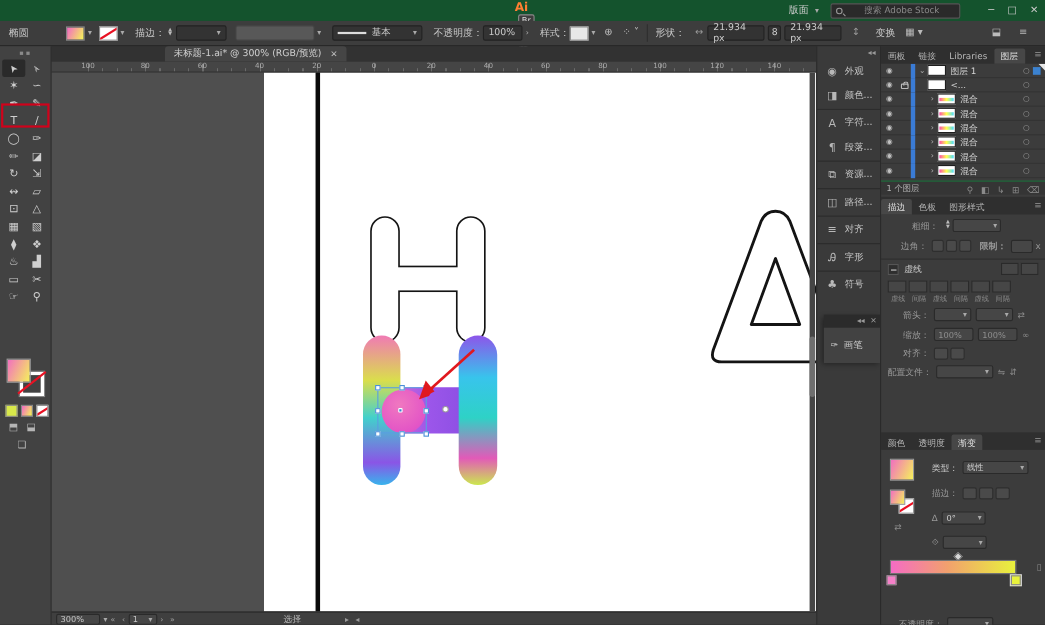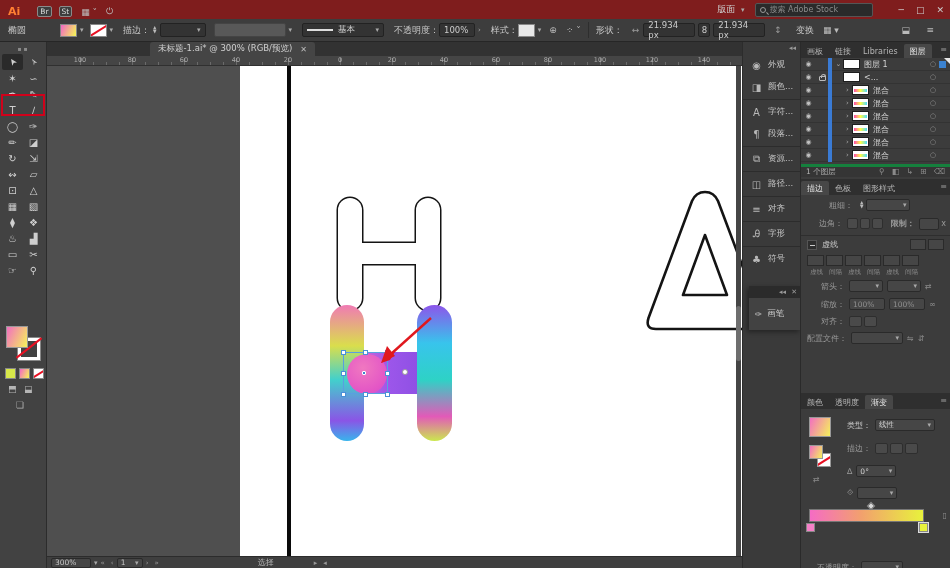--- a/index.html
+++ b/index.html
@@ -1,30 +1,30 @@
 <!DOCTYPE html>
 <html><head>
 <meta charset="utf-8">
 <style>
   *{margin:0;padding:0;box-sizing:border-box;font-family:"DejaVu Sans",sans-serif;}
   html,body{width:950px;height:568px;overflow:hidden;background:#2b2b2b;}
   #app{position:relative;width:950px;height:568px;font-size:10px;color:#cfcfcf;}
   .abs{position:absolute;}
   
-  #titlebar{left:0;top:0;width:950px;height:24px;background:#7f1d1d;display:flex;align-items:center;border-bottom:1px solid #262626;}
+  #titlebar{left:0;top:0;width:950px;height:24px;background:#14532d;display:flex;align-items:center;border-bottom:1px solid #262626;flex-direction:column;}
   #ailogo{color:#ff7f32;font-weight:bold;font-size:11px;margin:0 10px 0 8px;}
   .menu{margin-right:13px;font-size:9.5px;color:#d8d8d8;white-space:nowrap;}
   .badge{border:1px solid #8a8a8a;border-radius:2px;font-size:7.5px;padding:0 2px;margin-left:7px;color:#ddd;background:#3d3d3d;}
   .tico{margin-left:9px;color:#bbb;font-size:9px;}
   #tb-right{position:absolute;right:6px;top:0;height:19px;display:flex;align-items:center;}
   #workspace{font-size:9px;margin-right:10px;color:#ccc;}
   #searchbox{display:flex;align-items:center;width:118px;height:14px;background:#2a2a2a;border:1px solid #555;border-radius:2px;padding:0 4px;margin-right:14px;}
   .mag{width:6px;height:6px;border:1px solid #999;border-radius:50%;position:relative;margin-right:4px;flex:none;}
   .mag:after{content:'';position:absolute;left:5px;top:5px;width:3px;height:1px;background:#999;transform:rotate(45deg);}
-  #searchtxt{font-size:8px;color:#8a8a8a;white-space:nowrap;overflow:hidden;}
+  #searchtxt{font-size:8px;color:#8a8a8a;white-space:nowrap;overflow:hidden;margin-left:16px;}
   .winbtn{margin-left:12px;color:#ccc;font-size:9px;}
   
   #optbar{left:0;top:19px;width:950px;height:23px;background:#3d3d3d;border-bottom:1px solid #262626;display:flex;align-items:center;}
   .olabel{font-size:9px;color:#c8c8c8;white-space:nowrap;}
   .odim{color:#9a9a9a;}
   .obox{background:#333;border:1px solid #222;border-radius:2px;height:14px;display:flex;align-items:center;padding:0 4px;font-size:8.5px;color:#ccc;}
   .caret{font-size:7px;color:#aaa;margin-left:3px;}
   .osep{width:1px;height:16px;background:#2e2e2e;margin:0 7px;}
   .sw{width:17px;height:13px;border:1px solid #888;}
   .gfill{background:linear-gradient(115deg,#f26fc0 5%,#f5f25a 95%);}
@@ -86,21 +86,21 @@
   .lockcol{width:12px;display:flex;justify-content:center;flex:none;}
   .lock{width:7px;height:5px;border:1px solid #bbb;border-radius:1px;position:relative;margin-top:2px;}
   .lock:before{content:'';position:absolute;top:-3px;left:1px;width:3px;height:3px;border:1px solid #bbb;border-bottom:none;border-radius:3px 3px 0 0;}
   .bluebar{width:4px;height:13px;background:#3a7bd5;flex:none;margin-right:2px;}
   .chev{width:9px;color:#aaa;font-size:7px;text-align:center;flex:none;}
   .thumb{width:17px;height:10px;background:#fff;border:1px solid #1e1e1e;flex:none;margin-right:4px;position:relative;}
   .thumb.grad:after{content:'';position:absolute;left:1px;right:1px;top:3px;height:3px;background:linear-gradient(90deg,#f08,#ff0,#0cf);opacity:.7;}
   .ltarget{position:absolute;right:14px;color:#9a9a9a;font-size:7px;}
   .selsq{position:absolute;right:4px;width:7px;height:7px;background:#3b82d0;}
   .corner{position:absolute;right:0;top:0;width:0;height:0;border-left:6px solid transparent;border-top:6px solid #e8e8e8;}
-  #layersfoot{height:13px;background:#353535;display:flex;align-items:flex-start;padding:0 5px;font-size:7.5px;color:#b5b5b5;border-top:3px solid #15803d;}
+  #layersfoot{height:13px;background:#353535;display:flex;align-items:flex-end;padding:0 5px;font-size:7.5px;color:#b5b5b5;border-top:1px solid #15803d;}
   #layersfoot .fico{margin-left:7px;color:#8a8a8a;font-size:8px;}
   
   .prow{display:flex;align-items:center;padding-left:6px;position:relative;}
   .plabel{font-size:8px;color:#9a9a9a;margin-right:4px;white-space:nowrap;}
   .pbox{background:#464646;border:1px solid #2a2a2a;border-radius:2px;height:12px;display:flex;align-items:center;padding:0 3px;font-size:7.5px;color:#8f8f8f;}
   .sqbtn{width:13px;height:11px;background:#4a4a4a;border:1px solid #2e2e2e;border-radius:2px;margin-right:2px;}
   .dashbox{width:17px;height:11px;background:#464646;border:1px solid #2a2a2a;margin-right:2px;}
   .dlabel{width:19px;font-size:6.5px;color:#8a8a8a;text-align:center;flex:none;}
   .dimico{color:#8a8a8a;font-size:8px;margin-left:4px;}
   

